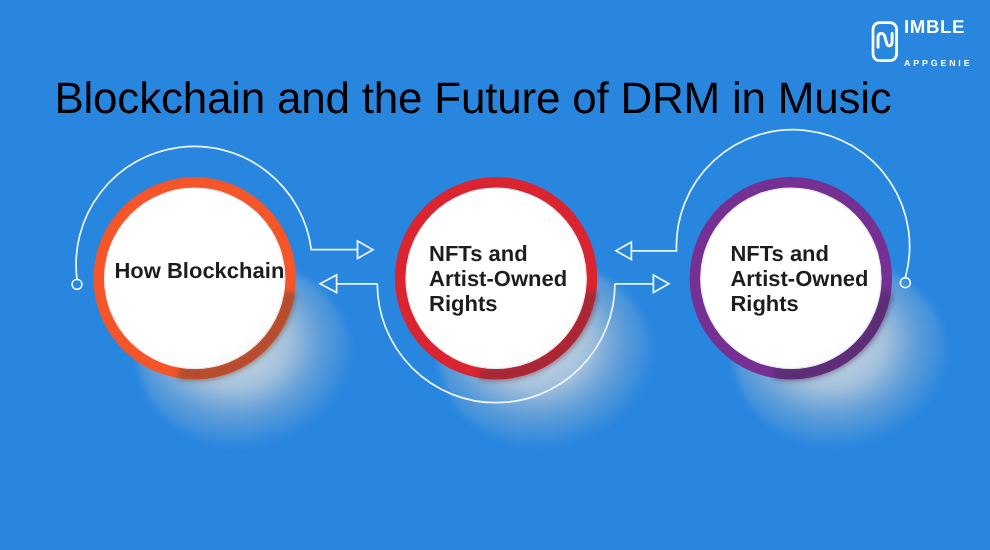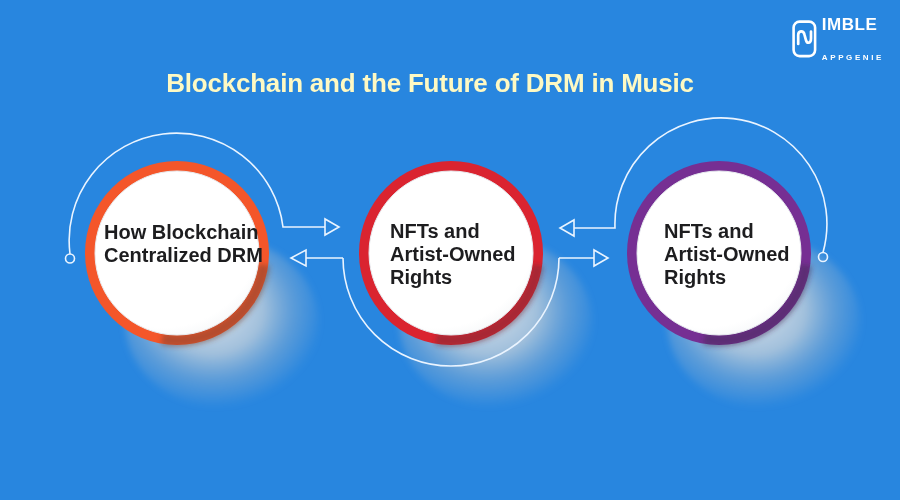--- a/index.html
+++ b/index.html
@@ -7,23 +7,23 @@
     position:relative;
     width:900px;height:500px;
     background:#2886DF;
     overflow:hidden;
     font-family:"Liberation Sans", sans-serif;
   }
   .main-title{
     position:absolute;
     left:0; top:68px; width:860px;
     text-align:center;
-    color:#fef9c3;
-    font-size:26px;
-    font-weight:bold;
+    color:#000000;
+    font-size:40px;
+    font-weight:normal;
     letter-spacing:-0.2px;
   }
   .logo{
     position:absolute;
     top:16px; right:16px;
     display:flex;
     align-items:flex-end;
     gap:5px;
     color:#FFFFFF;
   }
@@ -33,21 +33,21 @@
   .diagram-svg{position:absolute;left:0;top:0;}
   .step-label{
     position:absolute;
     color:#1D1D1F;
     font-size:20px;
     font-weight:bold;
     line-height:23px;
     white-space:nowrap;
   }
   .step-label span{display:block;}
-  .label-1{left:104px; top:221px;}
+  .label-1{left:104px; top:236px;}
   .label-2{left:390px; top:220px;}
   .label-3{left:664px; top:220px;}
 </style>
 </head>
 <body>
 
 <div class="canvas">
 
   <div class="main-title">Blockchain and the Future of DRM in Music</div>
 
@@ -122,21 +122,20 @@
 
     <g stroke="#E7EBEF" stroke-width="1">
       <circle cx="177" cy="253" r="82" fill="url(#whiteGrad)"></circle>
       <circle cx="451" cy="253" r="82" fill="url(#whiteGrad)"></circle>
       <circle cx="719" cy="253" r="82" fill="url(#whiteGrad)"></circle>
     </g>
   </svg>
 
   <div class="step-label label-1">
     <span>How Blockchain</span>
-    <span>Centralized DRM</span>
   </div>
   <div class="step-label label-2">
     <span>NFTs and</span>
     <span>Artist-Owned</span>
     <span>Rights</span>
   </div>
   <div class="step-label label-3">
     <span>NFTs and</span>
     <span>Artist-Owned</span>
     <span>Rights</span>

